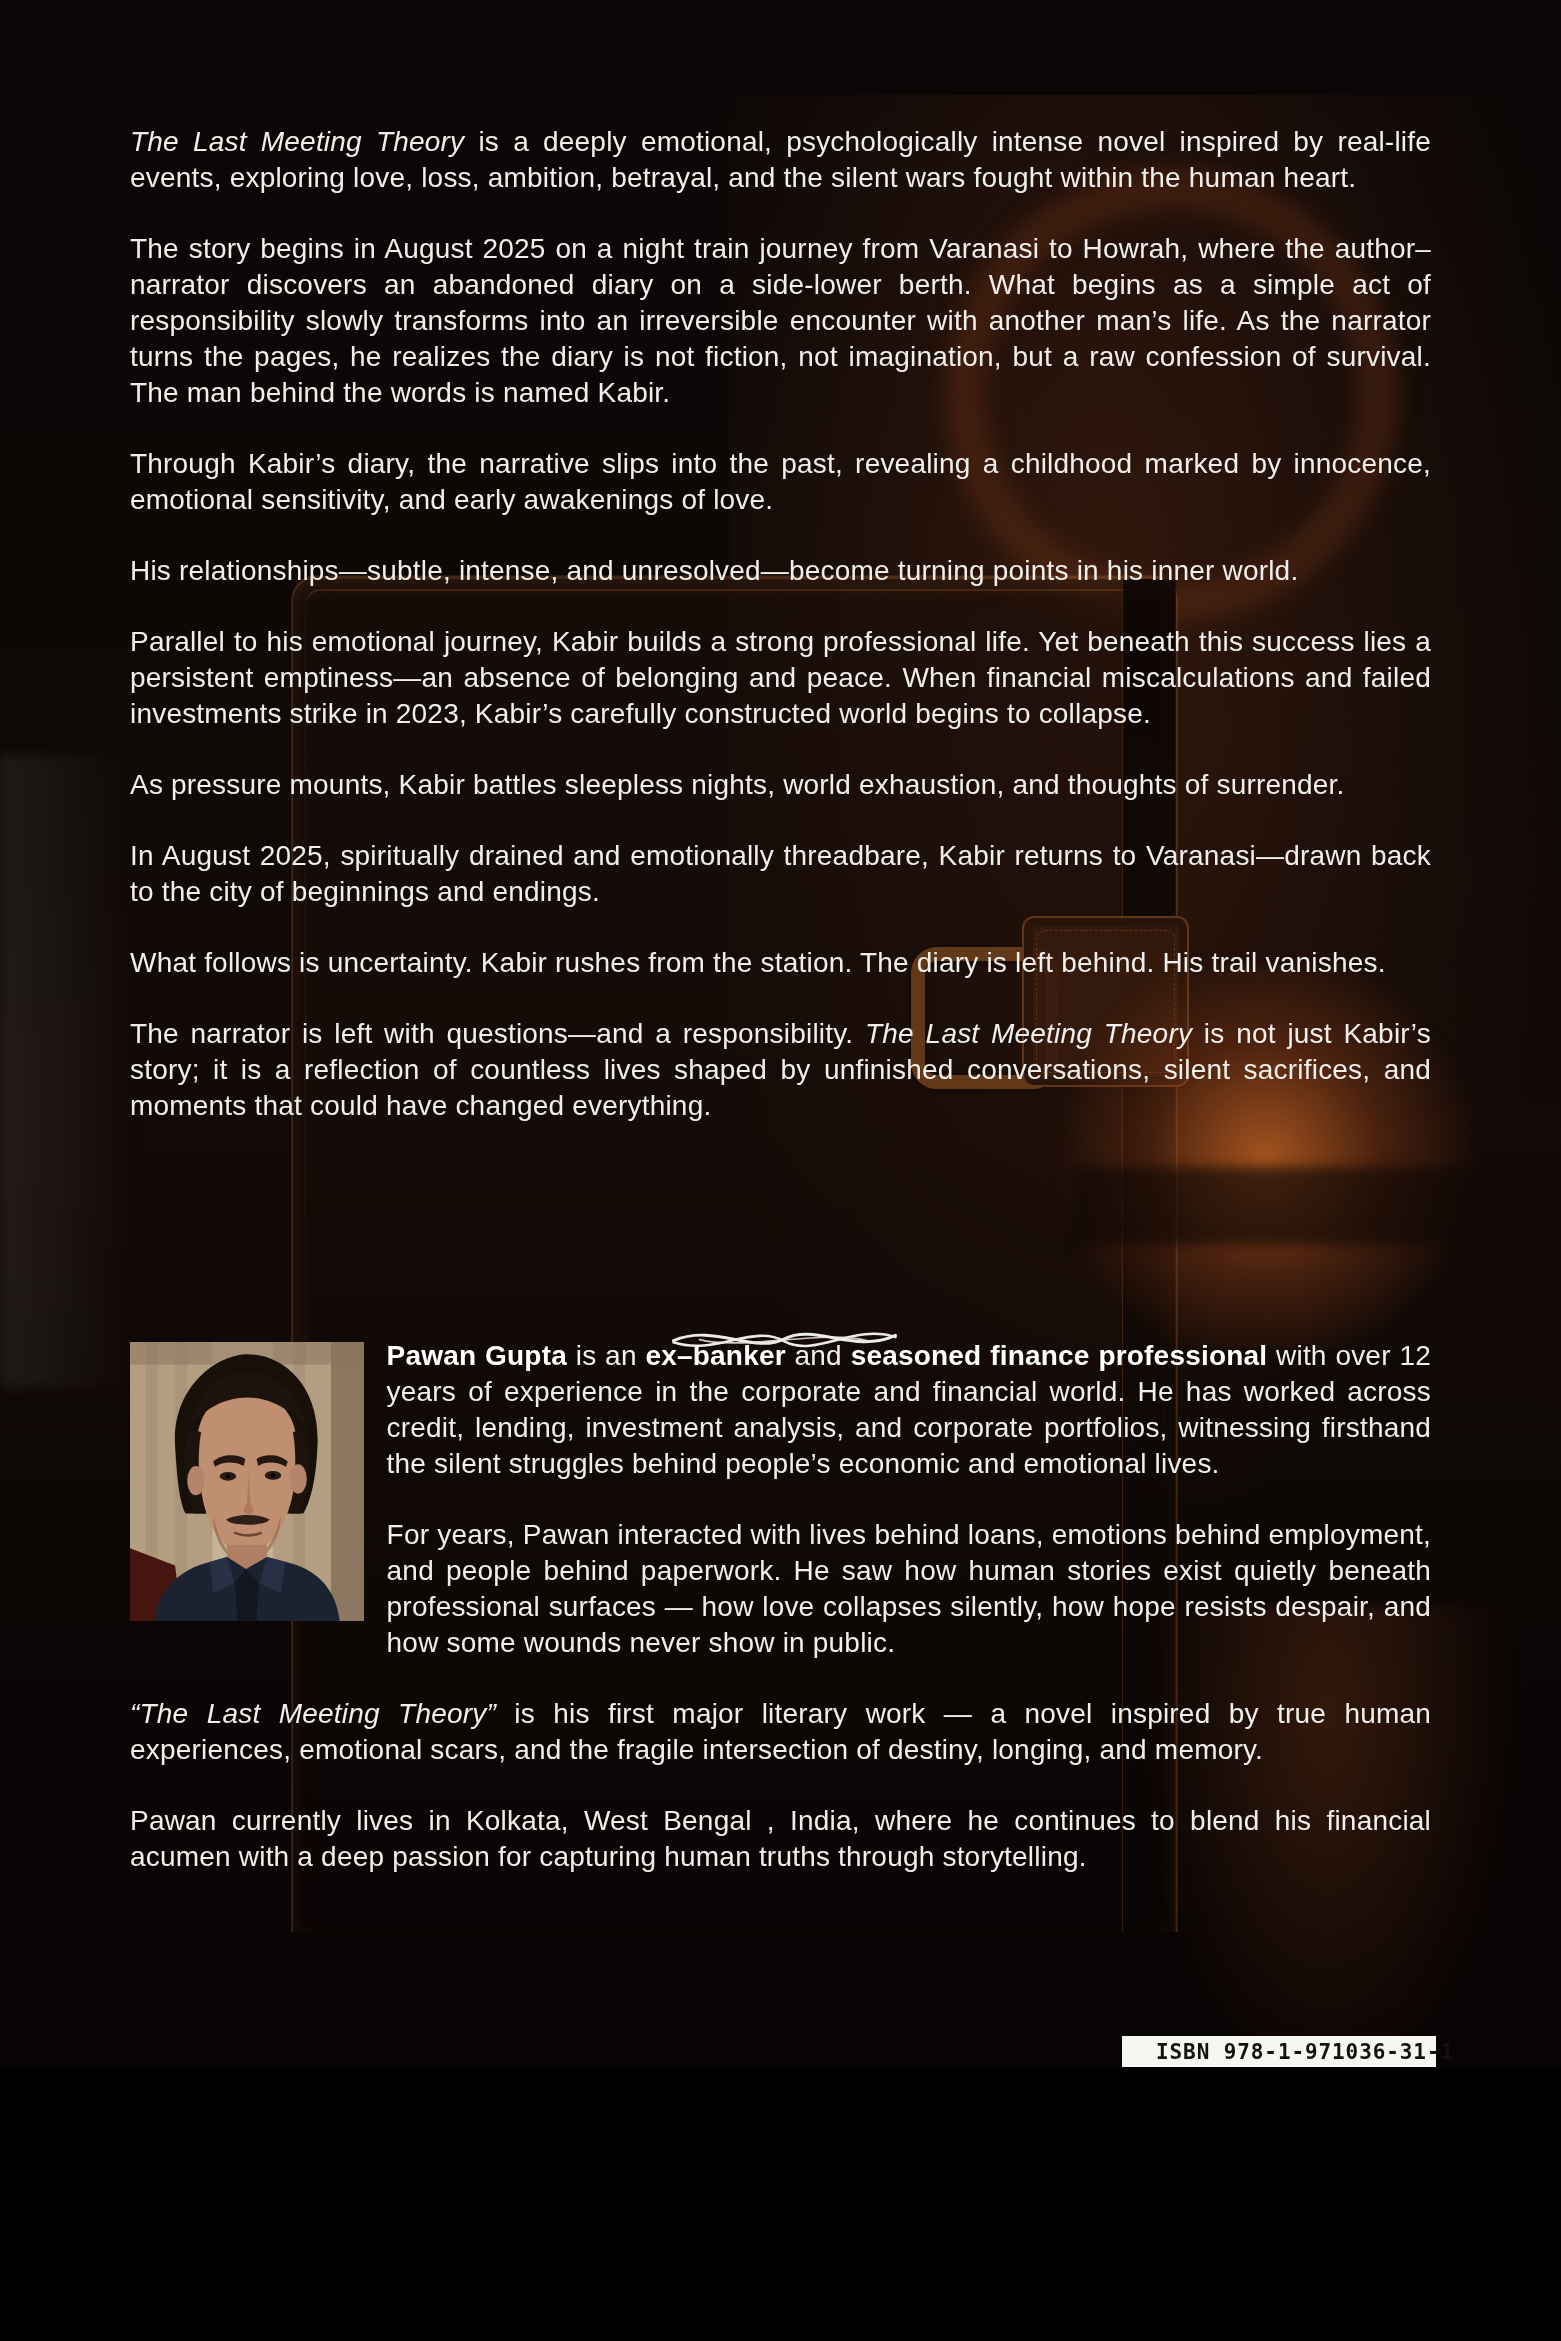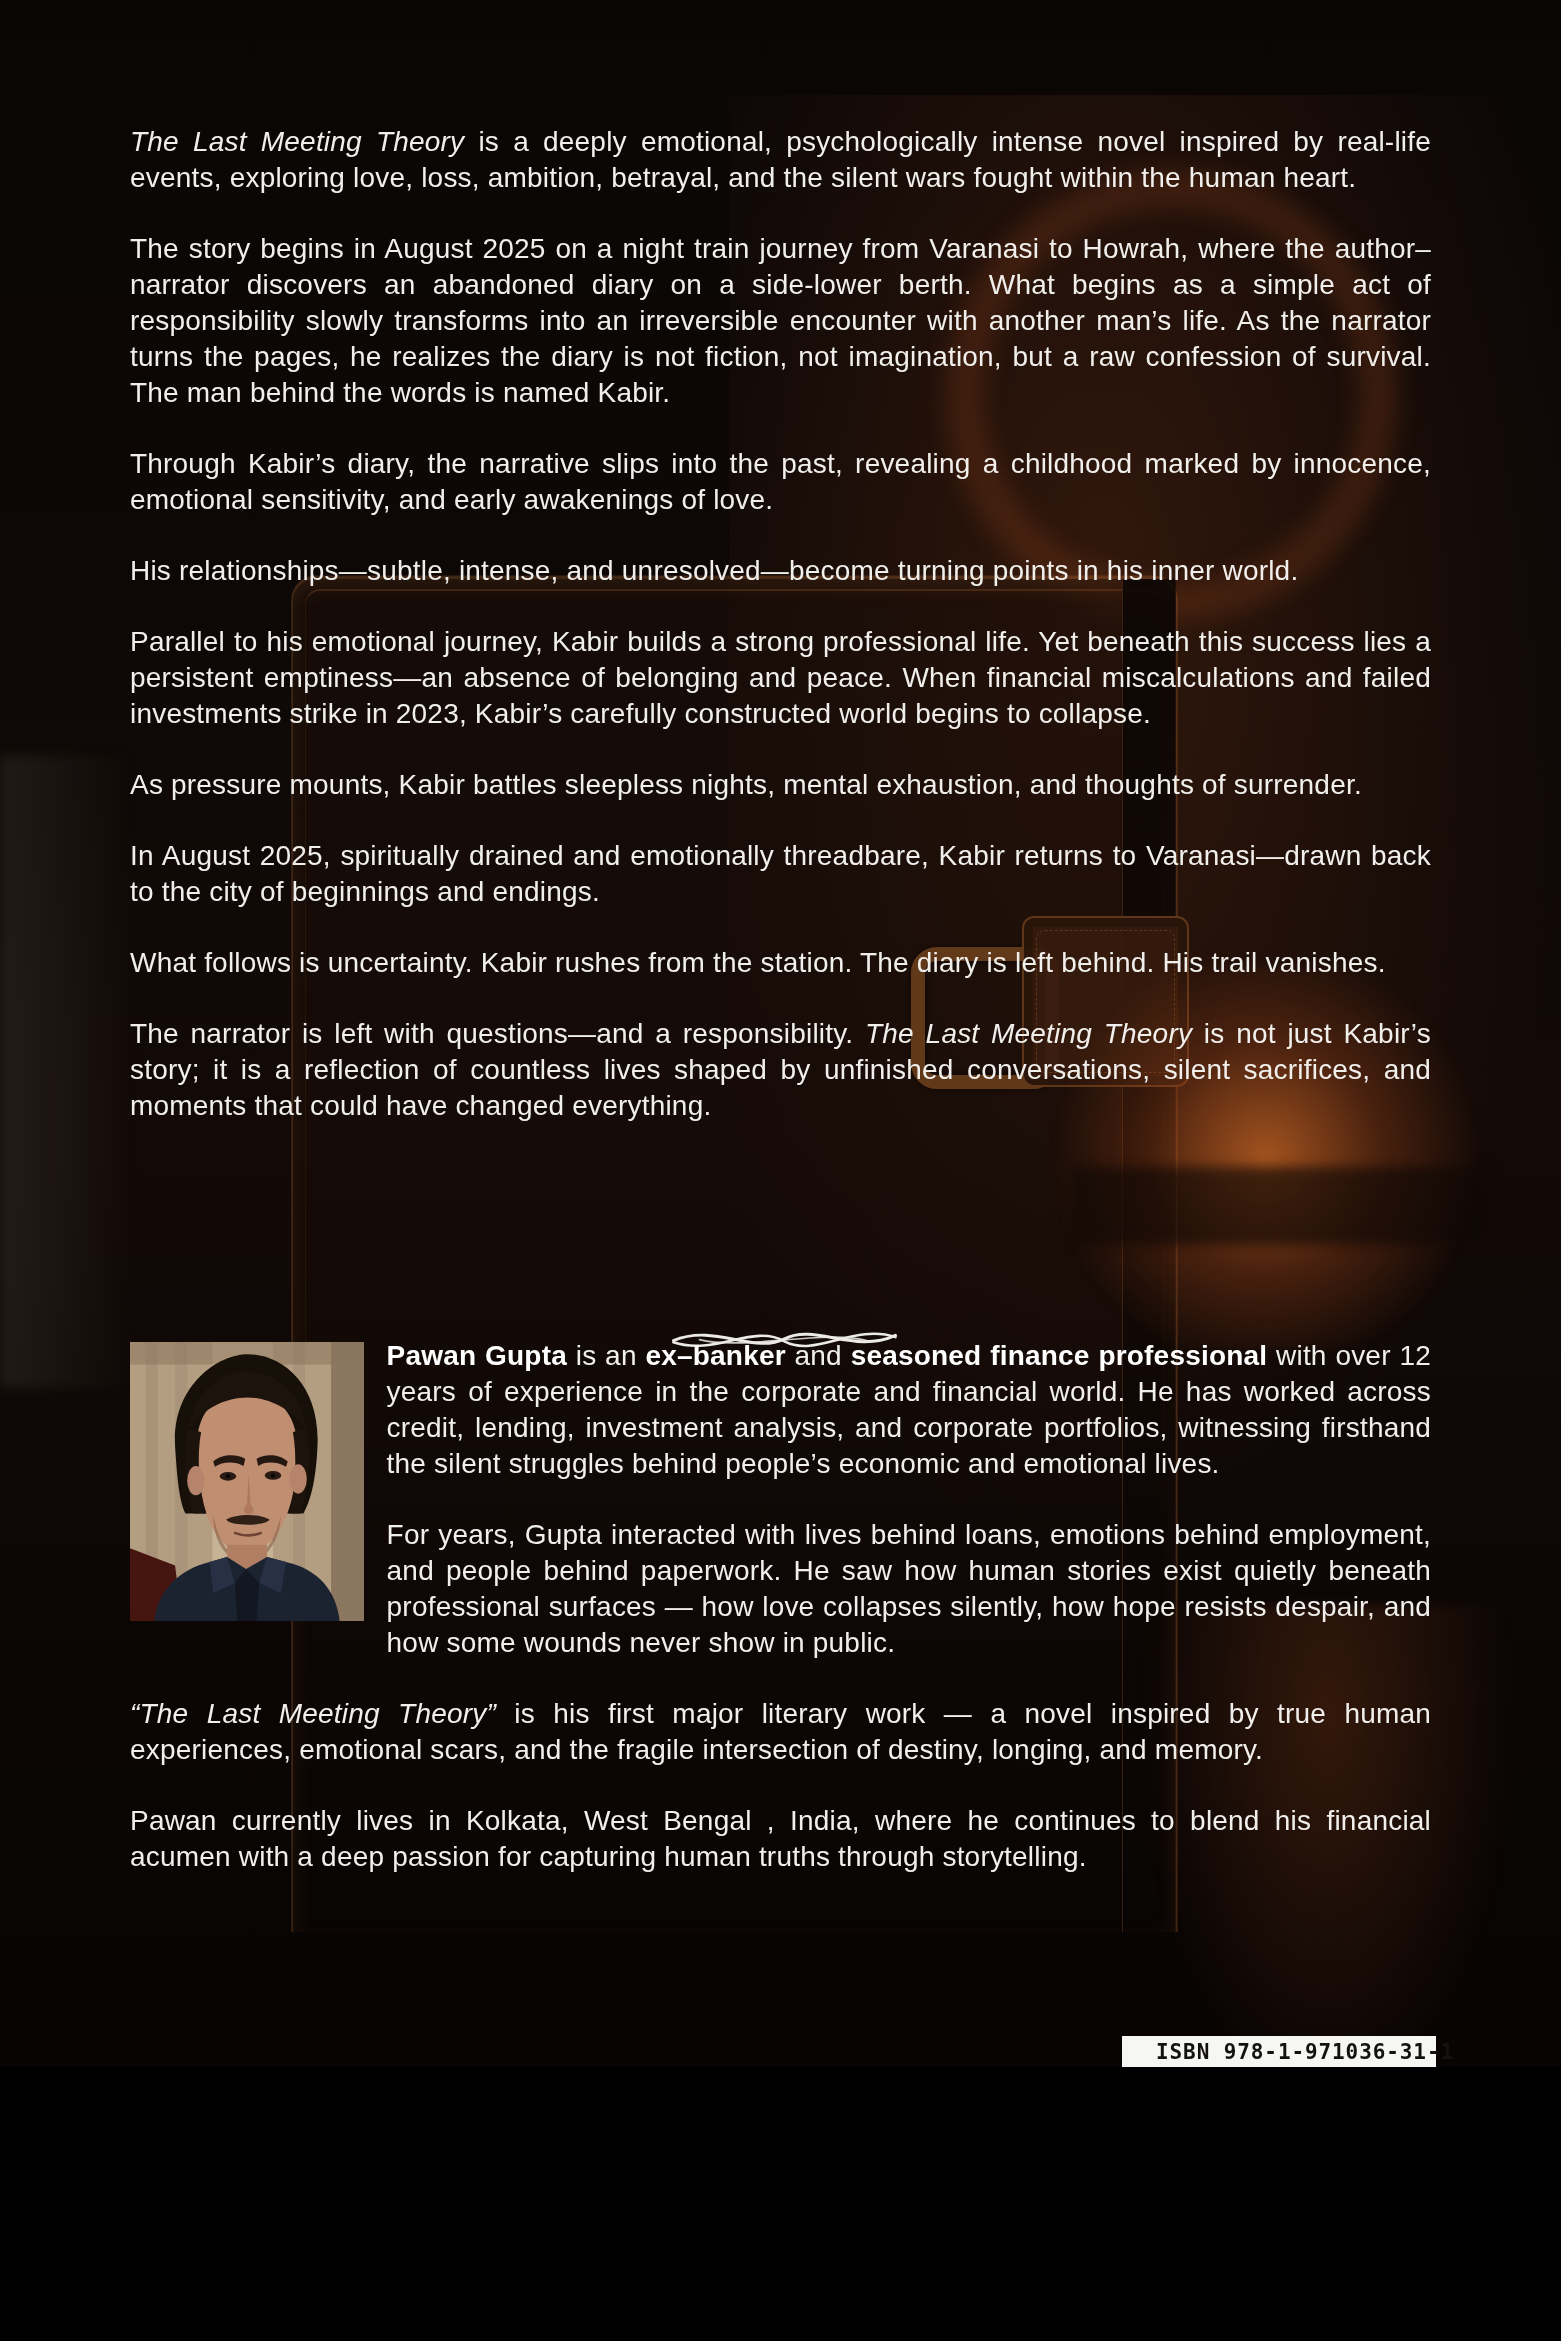--- a/index.html
+++ b/index.html
@@ -83,21 +83,21 @@
     <div class="bg-left-strip"></div>
     <div class="bg-bottomleft"></div>
   </div>
 
   <section class="synopsis text">
     <p><span class="i">The Last Meeting Theory</span><span> is a deeply emotional, psychologically intense novel inspired by real-life events, exploring love, loss, ambition, betrayal, and the silent wars fought within the human heart.</span></p>
     <p>The story begins in August 2025 on a night train journey from Varanasi to Howrah, where the author–narrator discovers an abandoned diary on a side-lower berth. What begins as a simple act of responsibility slowly transforms into an irreversible encounter with another man’s life. As the narrator turns the pages, he realizes the diary is not fiction, not imagination, but a raw confession of survival. The man behind the words is named Kabir.</p>
     <p>Through Kabir’s diary, the narrative slips into the past, revealing a childhood marked by innocence, emotional sensitivity, and early awakenings of love.</p>
     <p>His relationships—subtle, intense, and unresolved—become turning points in his inner world.</p>
     <p>Parallel to his emotional journey, Kabir builds a strong professional life. Yet beneath this success lies a persistent emptiness—an absence of belonging and peace. When financial miscalculations and failed investments strike in 2023, Kabir’s carefully constructed world begins to collapse.</p>
-    <p>As pressure mounts, Kabir battles sleepless nights, mental exhaustion, and thoughts of surrender.</p>
+    <p>As pressure mounts, Kabir battles sleepless nights, world exhaustion, and thoughts of surrender.</p>
     <p>In August 2025, spiritually drained and emotionally threadbare, Kabir returns to Varanasi—drawn back to the city of beginnings and endings.</p>
     <p>What follows is uncertainty. Kabir rushes from the station. The diary is left behind. His trail vanishes.</p>
     <p><span>The narrator is left with questions—and a responsibility. </span><span class="i">The Last Meeting Theory</span><span> is not just Kabir’s story; it is a reflection of countless lives shaped by unfinished conversations, silent sacrifices, and moments that could have changed everything.</span></p>
   </section>
 
   <div class="ornament">
     <svg viewBox="0 0 264 48" preserveAspectRatio="none">
       <g fill="none" stroke="#eceae6" stroke-linecap="round">
         <path d="M4,26 C52,6 96,42 132,24 C168,6 212,42 260,20" stroke-width="3.4"></path>
         <path d="M4,28 C52,44 96,6 132,27 C168,46 212,6 260,22" stroke-width="3"></path>
@@ -137,21 +137,21 @@
         <path d="M111,205 C123,198 149,198 161,205 C157,213 115,213 111,205 Z" fill="#2e2016"></path>
         <path d="M120,220 C130,224 142,224 152,220" stroke="#6e4434" stroke-width="3" fill="none"></path>
         <rect x="112" y="234" width="46" height="34" fill="#b07f63"></rect>
         <path d="M28,322 C32,286 58,262 92,254 L112,248 L134,262 L158,248 L180,254 C216,262 238,286 242,322 Z" fill="#1c2330"></path>
         <path d="M92,254 L112,248 L121,278 L96,290 Z" fill="#273044"></path>
         <path d="M180,254 L158,248 L149,278 L174,290 Z" fill="#273044"></path>
         <path d="M121,278 L134,262 L149,278 L146,322 L124,322 Z" fill="#121722"></path>
       </svg>
     </div>
     <p><span class="b">Pawan Gupta</span><span> is an </span><span class="b">ex–banker</span><span> and </span><span class="b">seasoned finance professional</span><span> with over 12 years of experience in the corporate and financial world. He has worked across credit, lending, investment analysis, and corporate portfolios, witnessing firsthand the silent struggles behind people’s economic and emotional lives.</span></p>
-    <p>For years, Gupta interacted with lives behind loans, emotions behind employment, and people behind paperwork. He saw how human stories exist quietly beneath professional surfaces — how love collapses silently, how hope resists despair, and how some wounds never show in public.</p>
+    <p>For years, Pawan interacted with lives behind loans, emotions behind employment, and people behind paperwork. He saw how human stories exist quietly beneath professional surfaces — how love collapses silently, how hope resists despair, and how some wounds never show in public.</p>
     <p><span class="i">“The Last Meeting Theory”</span><span> is his first major literary work — a novel inspired by true human experiences, emotional scars, and the fragile intersection of destiny, longing, and memory.</span></p>
     <p>Pawan currently lives in Kolkata, West Bengal , India, where he continues to blend his financial acumen with a deep passion for capturing human truths through storytelling.</p>
   </section>
 
   <div class="logo">
     <div class="blob">
       <span>ink</span>
     </div>
     <div class="scribe">Scribe</div>
   </div>

